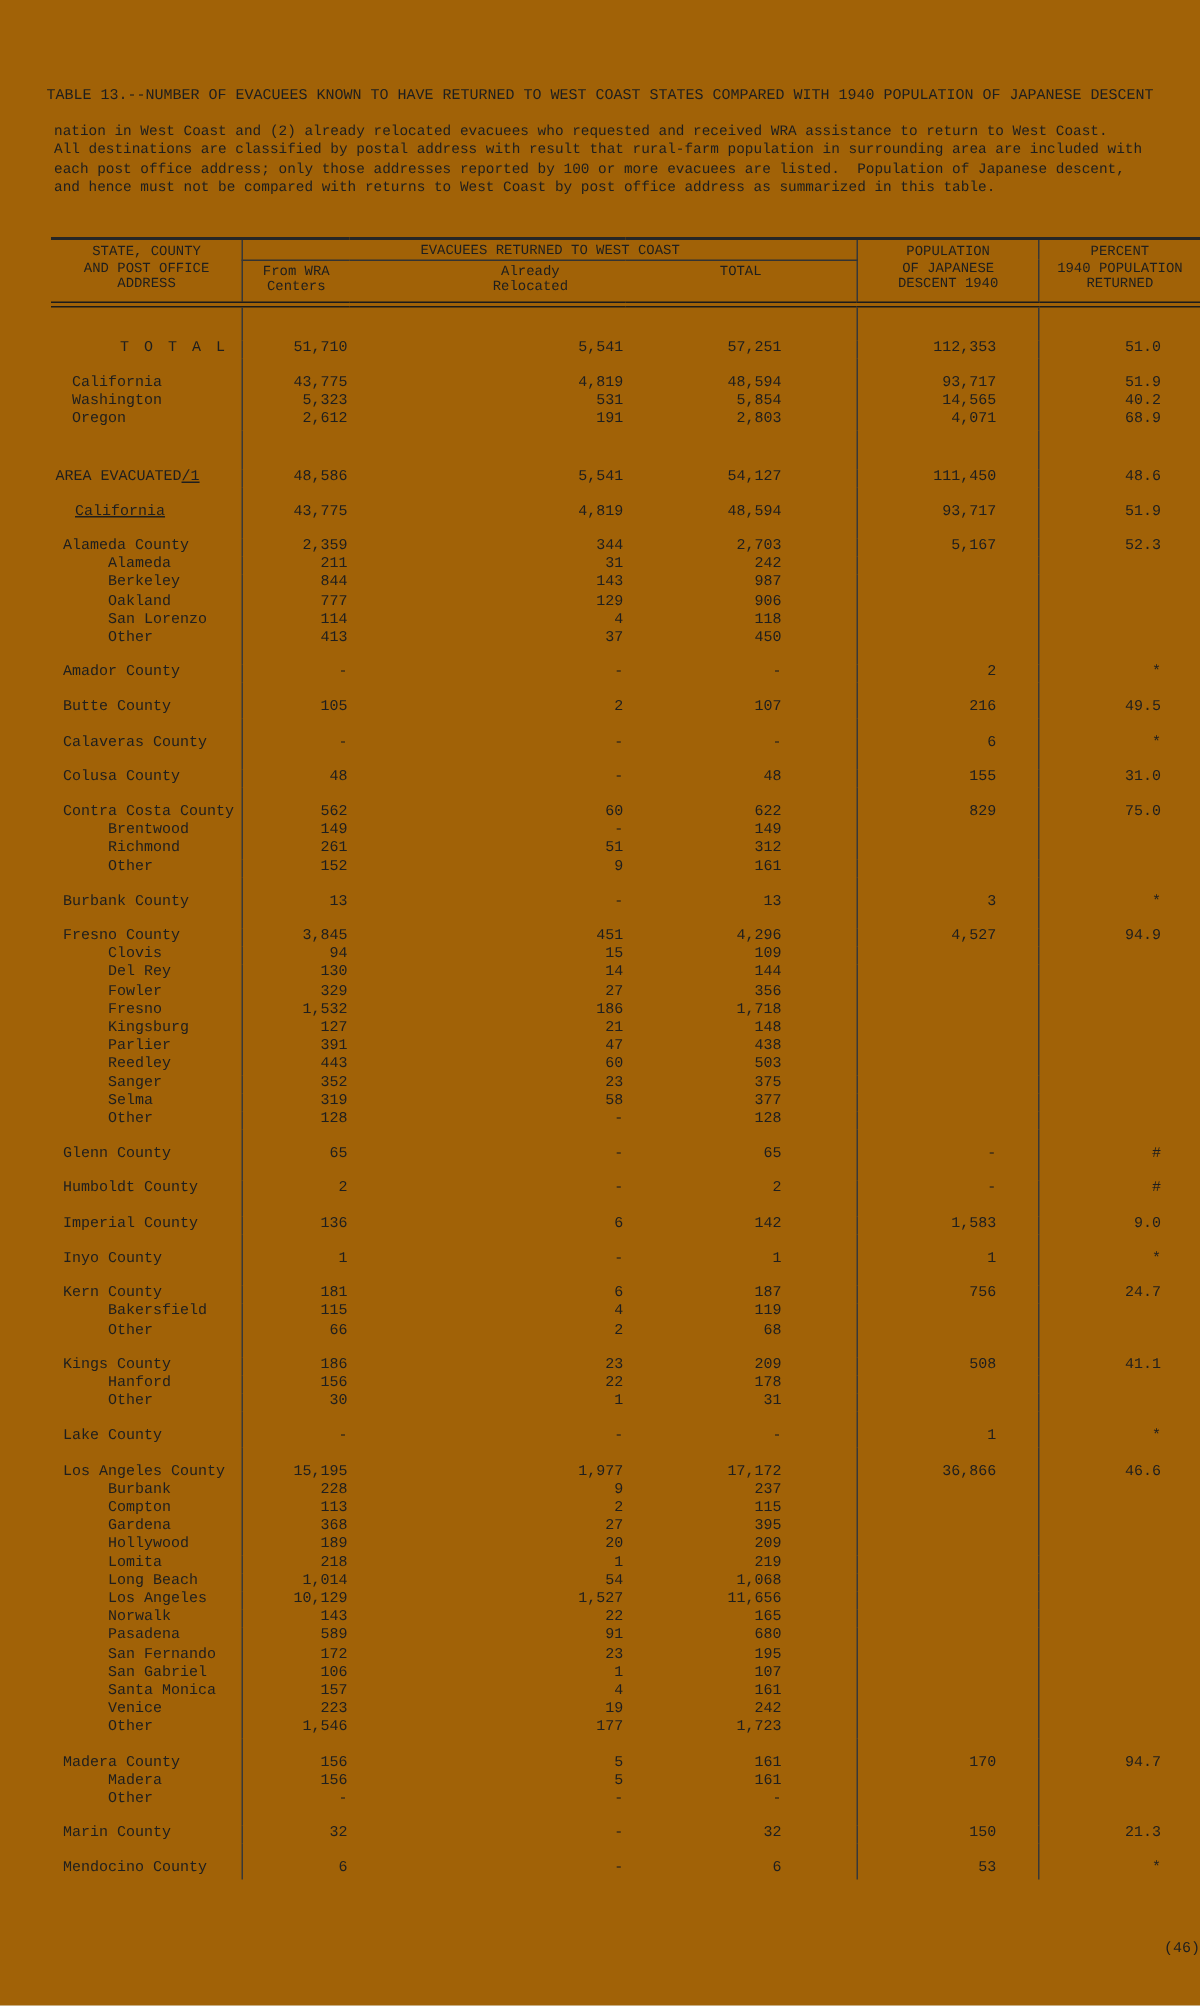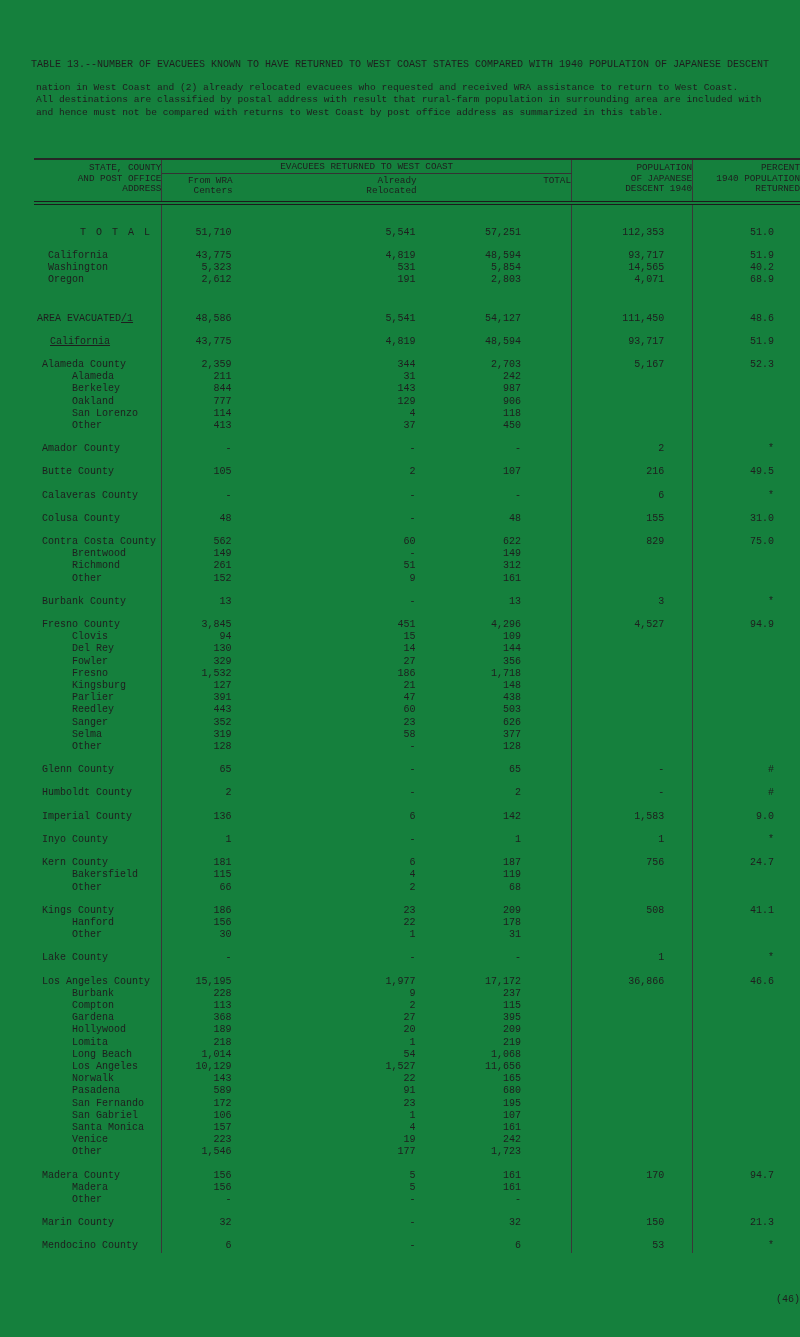--- a/index.html
+++ b/index.html
@@ -1,18 +1,18 @@
 <!DOCTYPE html>
 <html><head>
 <meta charset="utf-8">
 <style>
   html,body { margin:0; padding:0; background:#e9e9e6; }
   .page {
     position:relative; width:800px; height:1337px; margin:0 auto;
-    background:#15803d; color:#1e1e1e;
+    background:#a16207; color:#1e1e1e;
     font-family:"Liberation Mono","DejaVu Sans Mono",monospace;
     overflow:hidden;
   }
   .title-block { position:absolute; top:32px; left:0; width:100%; text-align:center;
     font-size:10px; line-height:13px; white-space:pre; }
   .note-block { position:absolute; top:82px; left:36px; width:732px;
     font-size:9.6px; line-height:12.3px; }
   .note-line { white-space:pre; }
   .u { text-decoration:underline; }
 
@@ -27,21 +27,21 @@
   .c4 { width:137px; border-right:1.5px solid #383838; }
   .c5 { width:116px; border-right:1.5px solid #383838; }
   .c6 { width:105px; }
 
   thead th { font-size:9.3px; line-height:10.6px; text-align:center; }
   thead .hline { display:block; }
   th.grp { border-right:1.5px solid #383838; border-bottom:1.5px solid #333; padding-top:2px; }
   th.c1, th.c5, th.c6 { padding-top:3px; }
   th.c3 { padding-left:58px; }
   tr.subhead th { padding-top:2px; padding-bottom:4px; }
-  thead tr.subhead th, thead th[rowspan] { border-bottom:4px double #1b1b1b;text-align:right; }
+  thead tr.subhead th, thead th[rowspan] { border-bottom:4px double #1b1b1b; }
 
   tbody { font-size:10px; }
   tbody tr.r { height:12.2px; }
   tbody tr.sp { height:11px; }
   tbody tr.sp2 { height:26px; }
   tbody tr.sp-top { height:24px; }
   tbody td { line-height:12.2px; }
   td.num { text-align:right; }
   td.c2.num { padding-right:1px; }
   td.c3.num { padding-right:1px; }
@@ -66,20 +66,21 @@
 
 <div class="page">
 
   <div class="title-block">
     <div>TABLE 13.--NUMBER OF EVACUEES KNOWN TO HAVE RETURNED TO WEST COAST STATES COMPARED WITH 1940 POPULATION OF JAPANESE DESCENT</div>
   </div>
 
   <div class="note-block">
     <div class="note-line">nation in West Coast and (2) already relocated evacuees who requested and received WRA assistance to return to West Coast.</div>
     <div class="note-line">All destinations are classified by postal address with result that rural-farm population in surrounding area are included with</div>
+    <div class="note-line">each post office address; only those addresses reported by 100 or more evacuees are listed.  Population of Japanese descent,</div>
     <div class="note-line">and hence must not be compared with returns to West Coast by post office address as summarized in this table.</div>
   </div>
 
   <div class="table-wrap">
     <table>
       <thead>
         <tr>
           <th class="c1" rowspan="2">
             <span class="hline">STATE, COUNTY</span>
             <span class="hline">AND POST OFFICE</span>
@@ -495,21 +496,21 @@
             <td class="c4 num">503</td>
             <td class="c5 num"></td>
             <td class="c6 num"></td>
           </tr>
           <tr class="r">
             <td class="c1">
               <span class="lbl t-city">Sanger</span>
             </td>
             <td class="c2 num">352</td>
             <td class="c3 num">23</td>
-            <td class="c4 num">626</td>
+            <td class="c4 num">375</td>
             <td class="c5 num"></td>
             <td class="c6 num"></td>
           </tr>
           <tr class="r">
             <td class="c1">
               <span class="lbl t-city">Selma</span>
             </td>
             <td class="c2 num">319</td>
             <td class="c3 num">58</td>
             <td class="c4 num">377</td>

